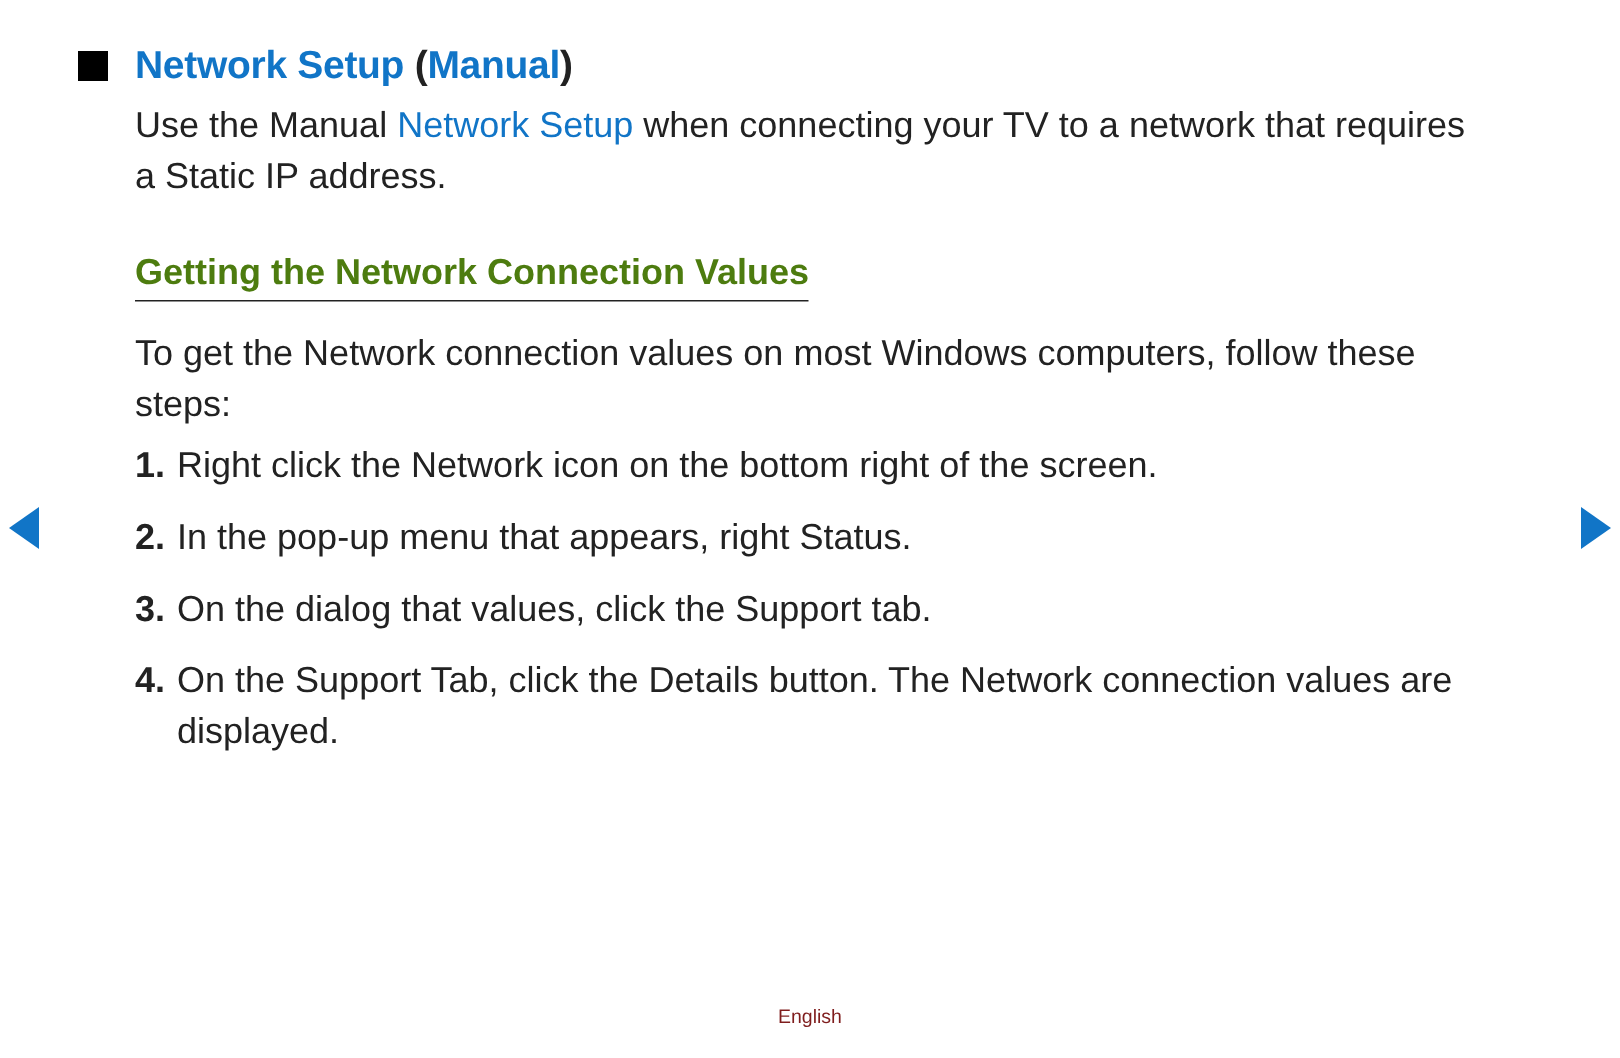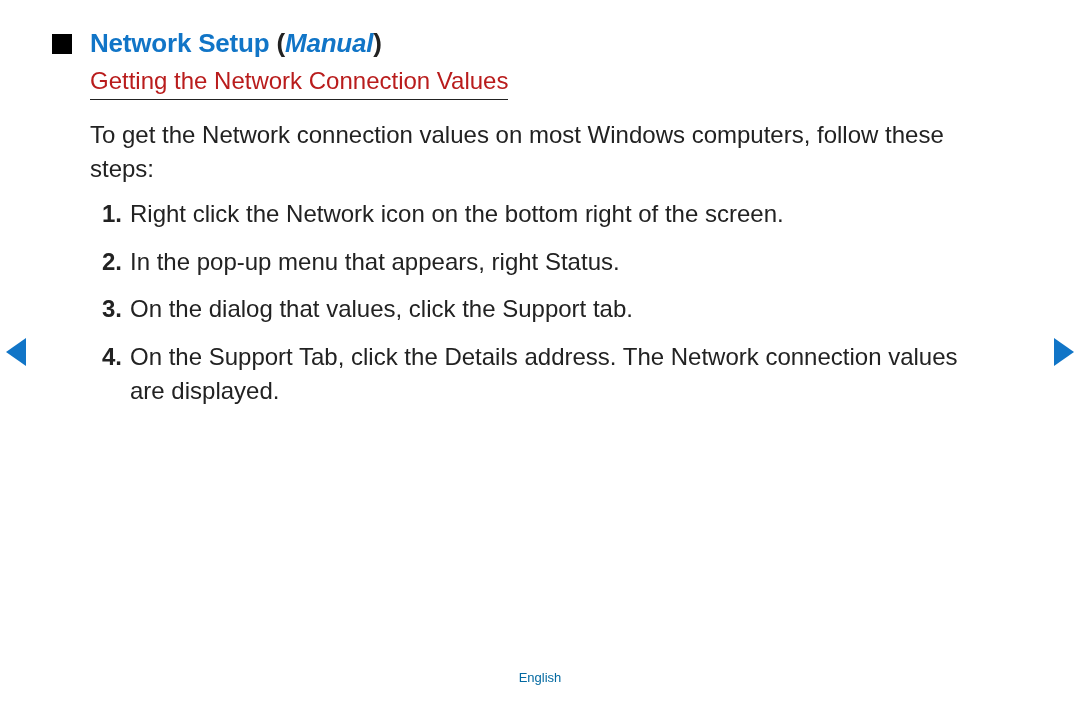--- a/index.html
+++ b/index.html
@@ -29,49 +29,49 @@
     margin-right: 18px;
     flex-shrink: 0;
     margin-left: -38px;
   }
   .heading {
     font-size: 26px;
     font-weight: 700;
     letter-spacing: -0.2px;
   }
   .heading .blue { color: #1175c7; }
-  .heading .blue2 { color: #1175c7; font-style: italic; }
+  .heading .blue2 { color: #1175c7; }
   .heading .black { color: #222; }
   .intro {
     font-size: 24px;
     line-height: 1.4;
     font-weight: 400;
     margin-bottom: 34px;
   }
   .intro .kw { color: #1175c7; font-weight: 400; }
   .subhead-wrap {
     display: inline-block;
     margin-bottom: 18px;
   }
   .subhead-wrap .subhead {
     font-size: 24px;
-    font-weight: 400;
-    color: #b91c1c;
+    font-weight: 700;
+    color: #4d7c0f;
     padding-bottom: 4px;
     border-bottom: 1px solid #222;
   }
   .subintro {
     font-size: 24px;
     line-height: 1.4;
     margin-bottom: 8px;
   }
   ol.steps {
     list-style: none;
     padding: 0;
-    margin: 12px;
+    margin: 0;
     counter-reset: step;
   }
   ol.steps li {
     font-size: 24px;
     line-height: 1.4;
     margin-bottom: 14px;
     padding-left: 28px;
     position: relative;
   }
   ol.steps li::before {
@@ -101,47 +101,50 @@
     border-bottom: 14px solid transparent;
     border-left: 20px solid #1175c7;
   }
   .footer-lang {
     position: absolute;
     bottom: 20px;
     left: 0;
     right: 0;
     text-align: center;
     font-size: 13px;
-    color: #0369a1;
+    color: #7f1d1d;
   }
 </style>
 </head>
 <body>
 
 <div class="page">
 
   <div class="heading-row">
     <div class="bullet-square"></div>
     <div class="heading">
       <span class="blue">Network Setup </span><span class="black">(</span><span class="blue2">Manual</span><span class="black">)</span>
     </div>
   </div>
 
+  <div class="intro">
+    <span>Use the Manual </span><span class="kw">Network Setup</span><span> when connecting your TV to a network that requires a Static IP address.</span>
+  </div>
 
   <div class="subhead-wrap">
     <div class="subhead">Getting the Network Connection Values</div>
   </div>
 
   <div class="subintro">To get the Network connection values on most Windows computers, follow these steps:</div>
 
   <ol class="steps">
     <li>Right click the Network icon on the bottom right of the screen.</li>
     <li>In the pop-up menu that appears, right Status.</li>
     <li>On the dialog that values, click the Support tab.</li>
-    <li>On the Support Tab, click the Details address. The Network connection values are displayed.</li>
+    <li>On the Support Tab, click the Details button. The Network connection values are displayed.</li>
   </ol>
 
 </div>
 
 <div class="arrow left"></div>
 <div class="arrow right"></div>
 
 <div class="footer-lang">English</div>
 
 </body></html>

